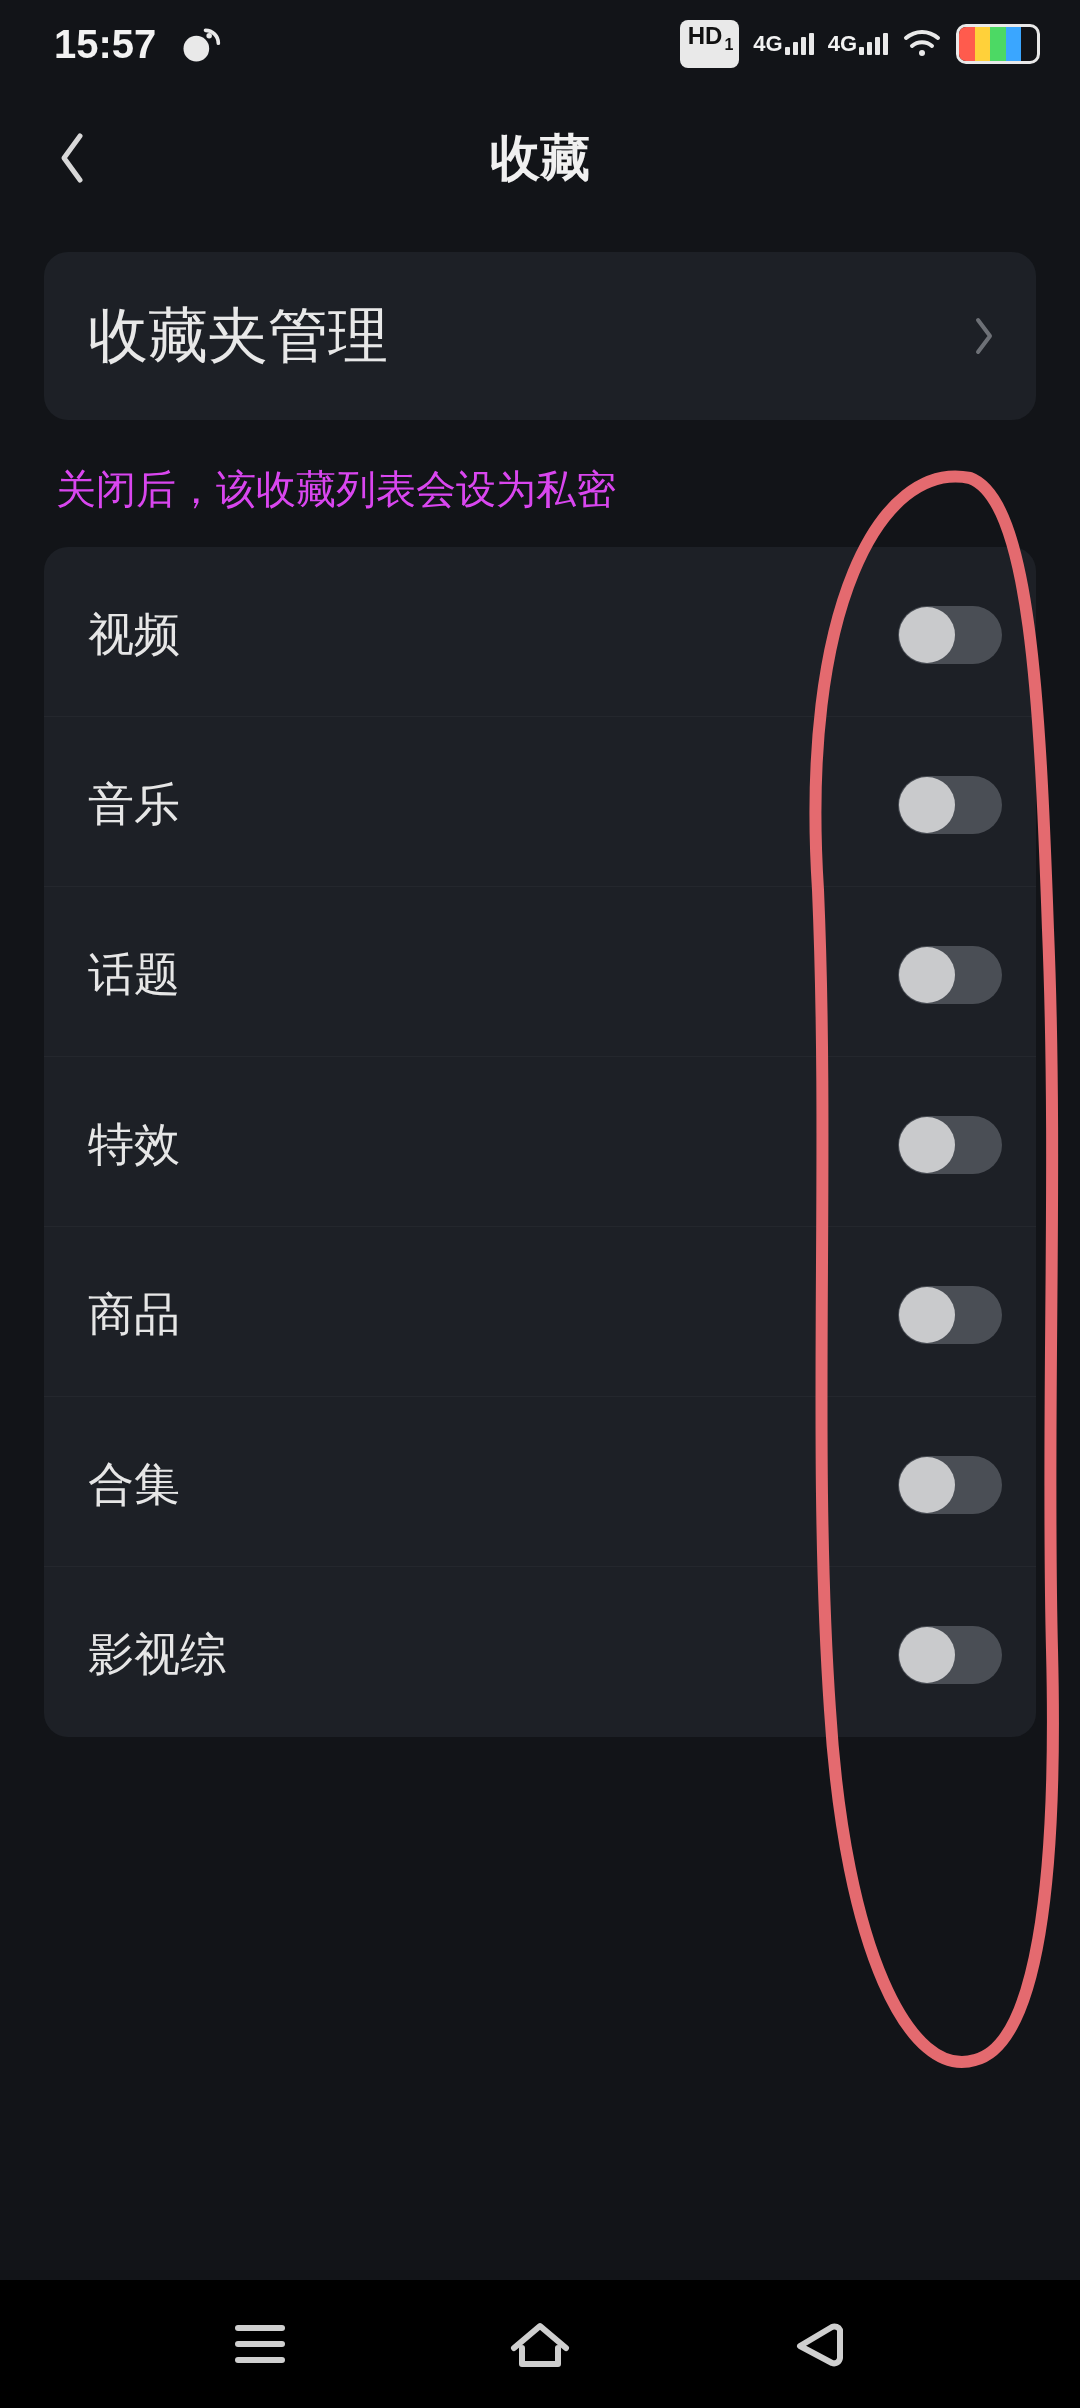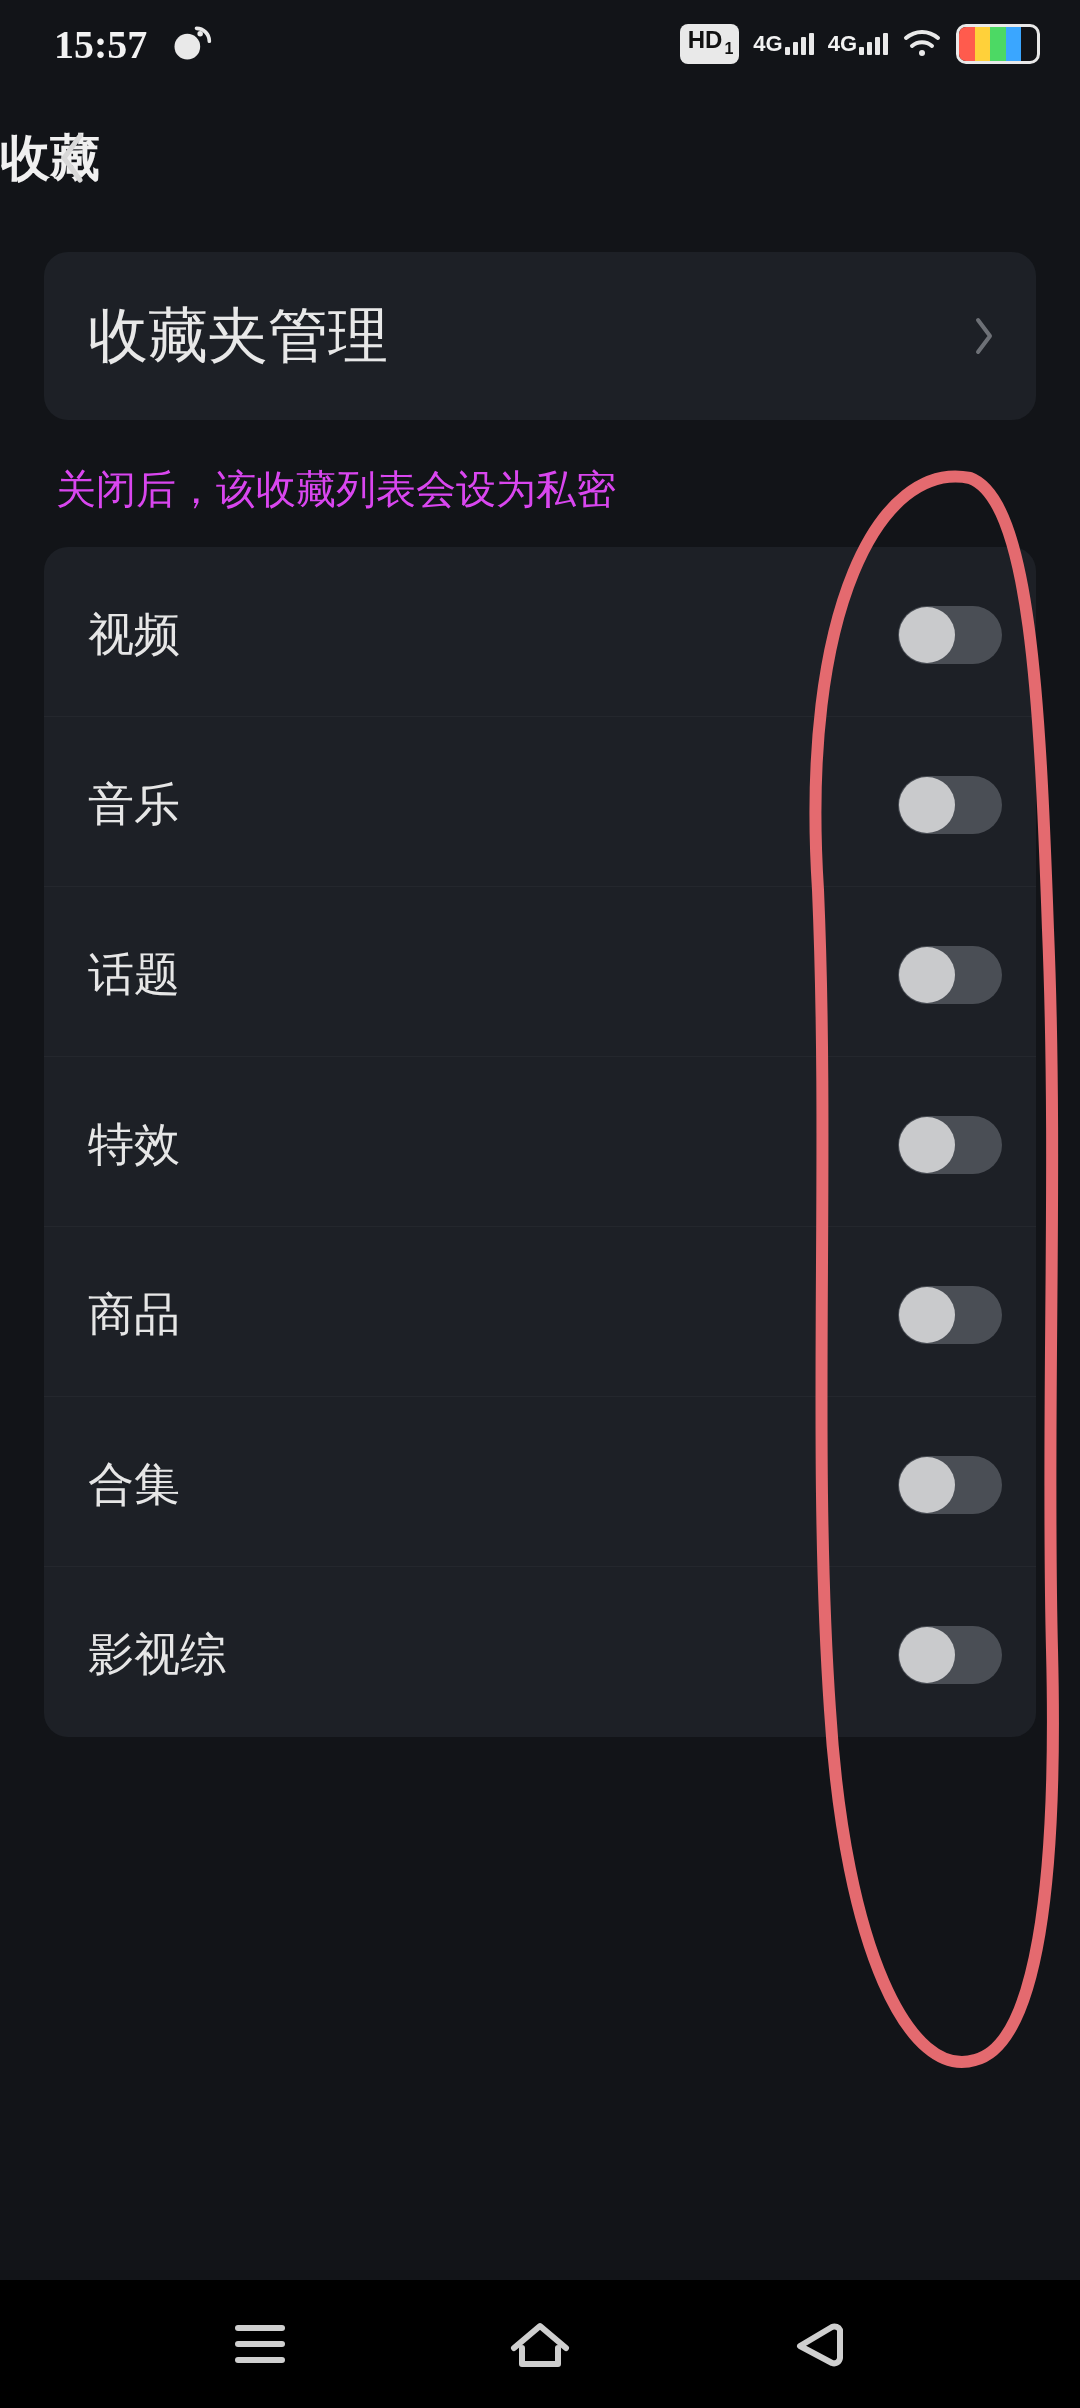--- a/index.html
+++ b/index.html
@@ -15,32 +15,32 @@
     .status-bar {
       height: 88px;
       display: flex;
       align-items: center;
       justify-content: space-between;
       padding: 0 40px 0 54px;
       font-size: 40px;
       font-weight: 600;
       color: #f2f2f2;
     }
-    .status-left { display: flex; align-items: flex-start; gap: 22px; font-family: Liberation Serif, serif; }
+    .status-left { display: flex; align-items: flex-end; gap: 22px; }
     .status-right { display: flex; align-items: center; gap: 14px; }
     .weibo-icon {
       width: 44px; height: 44px;
       display: inline-flex; align-items: center; justify-content: center;
       font-size: 38px; line-height: 1;
     }
     .hd-badge {
       background: #e9e9e9; color: #111;
       border-radius: 8px;
       font-size: 24px; font-weight: 700;
-      padding: 4px 6px 12px 8px;
+      padding: 4px 6px 20px 8px;
       display: inline-flex; align-items: baseline; gap: 2px;
       line-height: 1;
       margin-left: 34px;
     }
     .hd-badge sub { font-size: 16px; position: relative; top: 6px; }
     .sig-block { display: inline-flex; flex-direction: row; align-items: center; line-height: 1; gap: 2px; }
     .sig-4g { font-size: 22px; font-weight: 700; }
     .sig-bars { display: inline-flex; align-items: flex-end; gap: 3px; height: 22px; }
     .sig-bars span { width: 5px; background: #e9e9e9; border-radius: 1px; }
     .sig-bars span:nth-child(1){height:8px;}
@@ -60,21 +60,21 @@
     .battery .seg { flex: 1; }
     .battery .seg.r{background:#ff5b4d;}
     .battery .seg.y{background:#ffd13a;}
     .battery .seg.g{background:#4cd964;}
     .battery .seg.b{background:#3aa6ff;}
     .battery .seg.e{background:transparent;}
 
     
     .app-header {
       height: 140px;
-      display: flex; align-items: center; 
+      display: flex; align-items: center; justify-content: center;
       position: relative;
     }
     .back-btn {
       position: absolute; left: 36px; top: 50%; transform: translateY(-50%);
       width: 72px; height: 72px;
       display: flex; align-items: center; justify-content: center;
     }
     .back-btn svg { width: 32px; height: 56px; }
     .header-title { font-size: 50px; font-weight: 600; color: #f0f0f0; }
 

